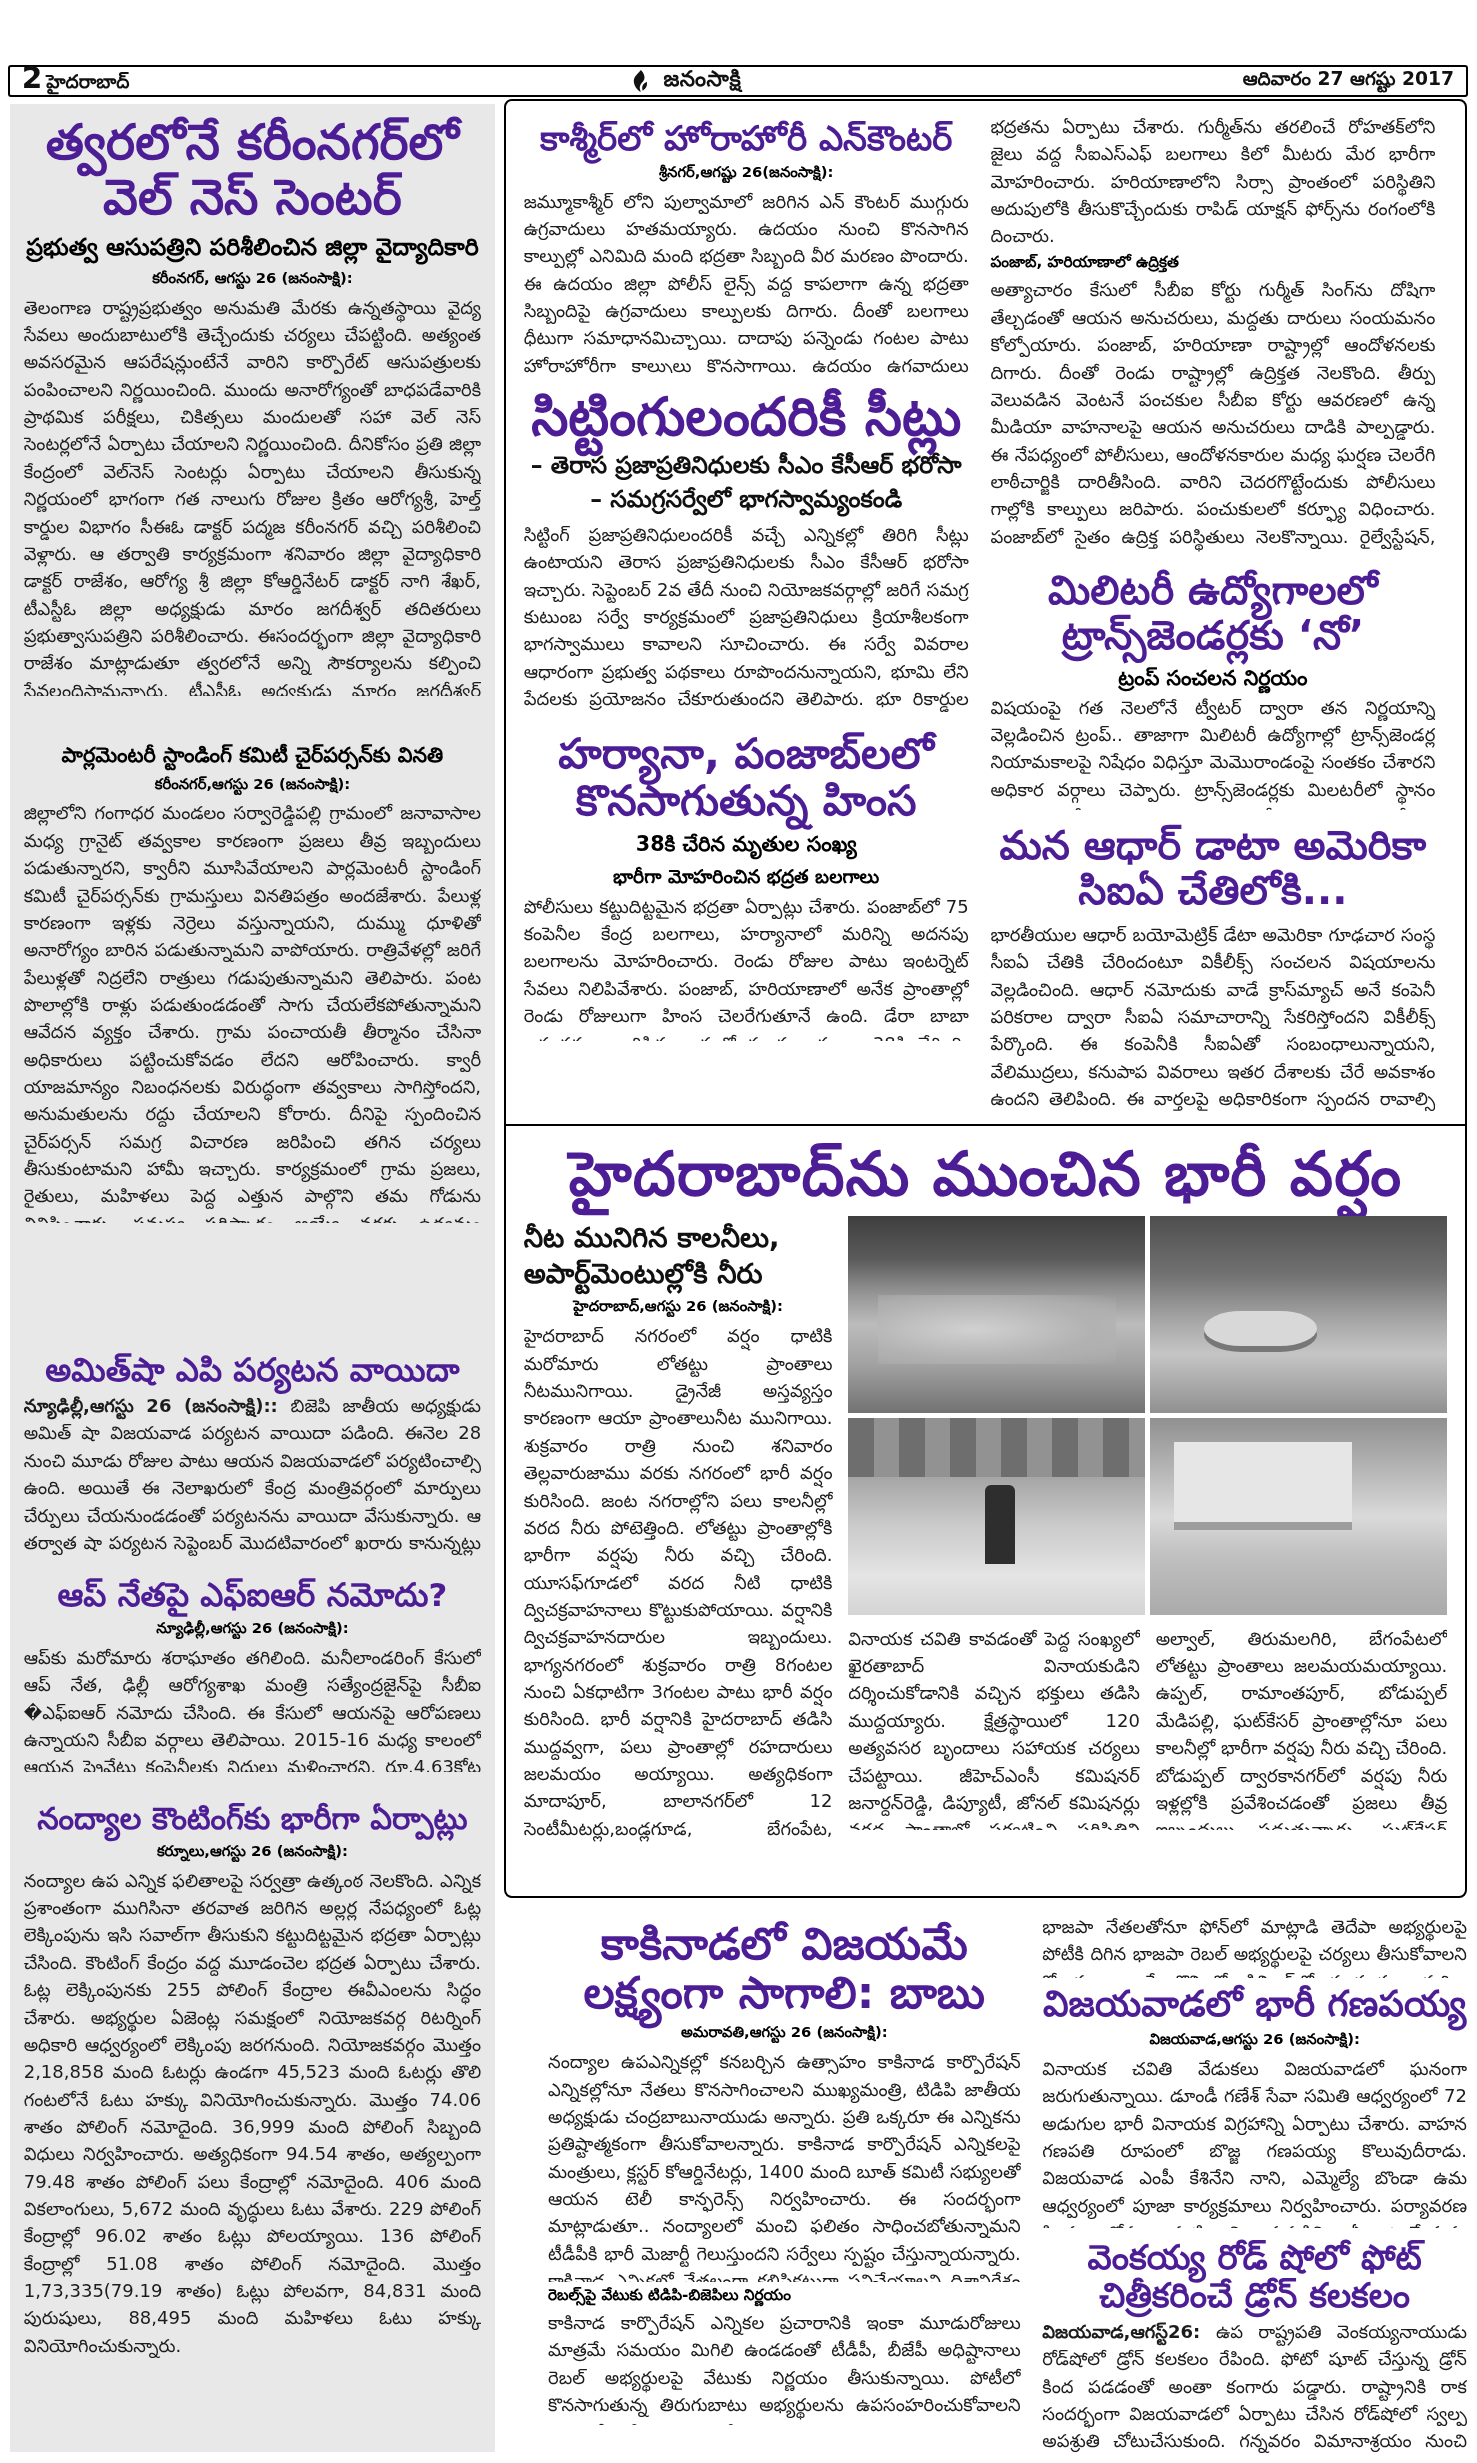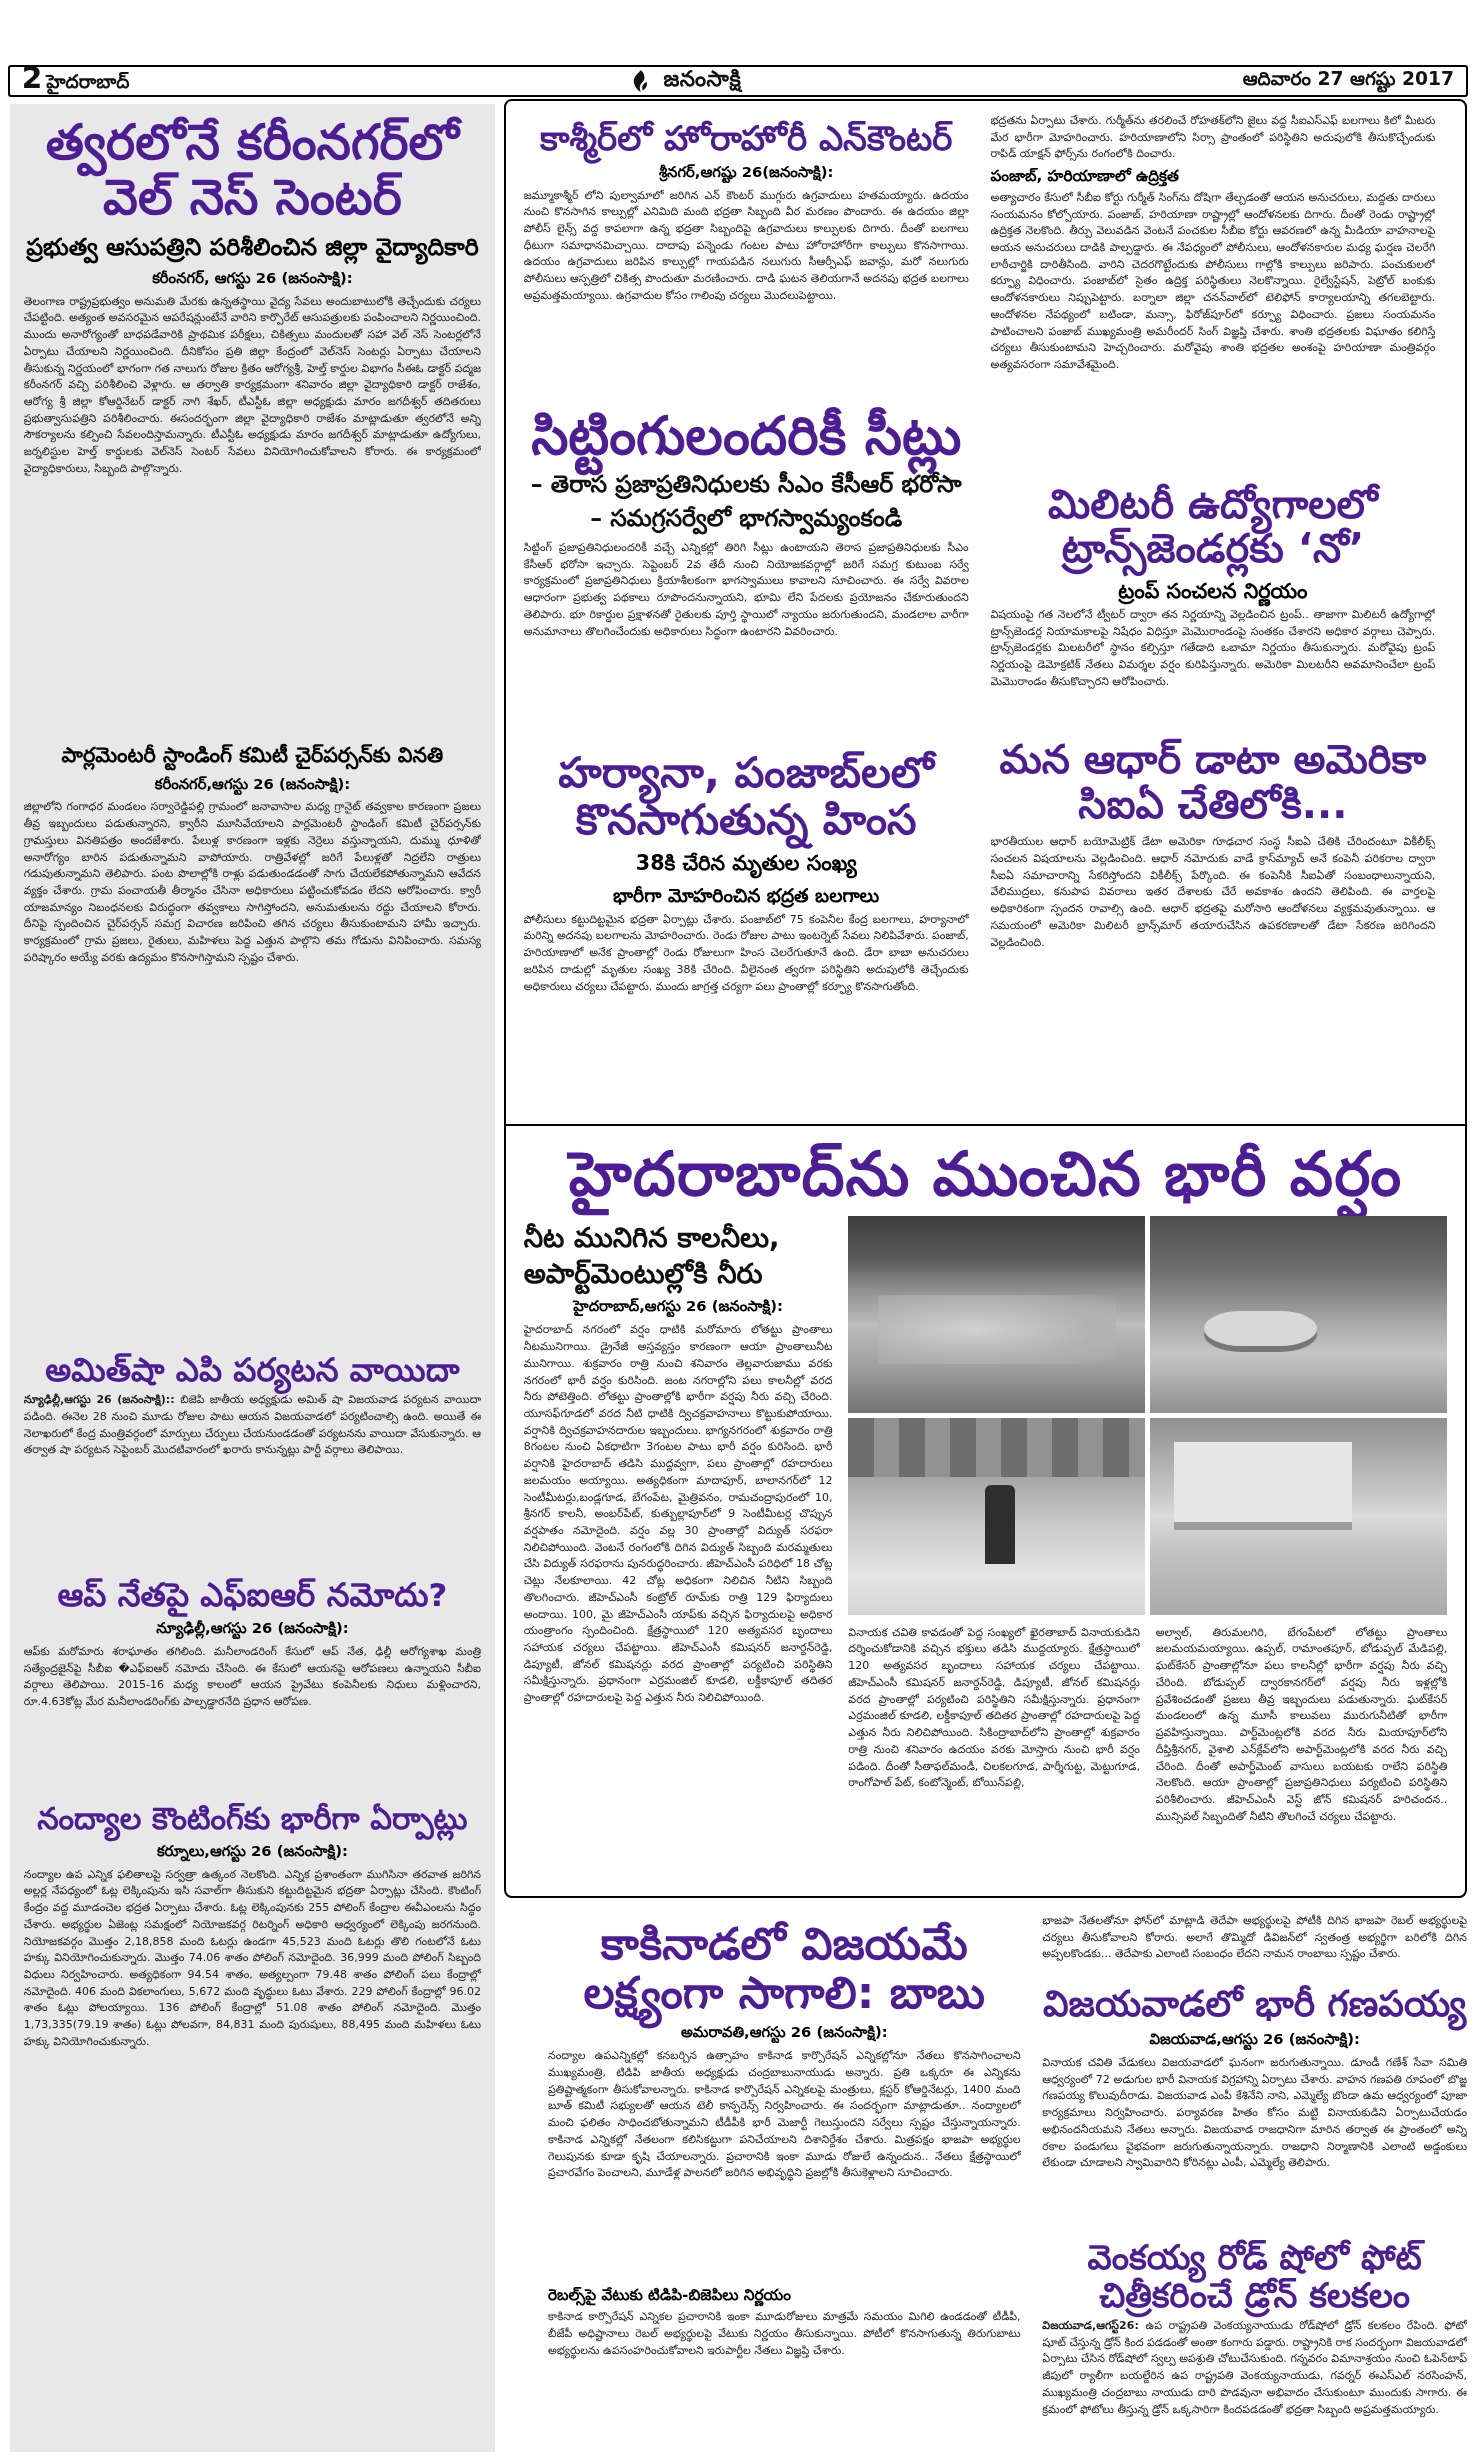--- a/index.html
+++ b/index.html
@@ -23,21 +23,21 @@
     background:#e8e8e8;box-sizing:border-box;padding:5.9px 13.8px;}
   .l-article{overflow:hidden;box-sizing:border-box;}
   .headline{font-weight:bold;color:#4c1d95;text-align:center;line-height:1.12;margin:5.9px 0 3.9px;}
   .hl-52{font-size:49px;}
   .hl-40{font-size:39px;}
   .hl-34{font-size:32.5px;}
   .hl-32{font-size:30.5px;}
   .subhead{font-weight:bold;text-align:center;font-size:23.6px;line-height:1.25;margin:7.9px 0 2px;color:#000;}
   .subhead-sm{font-size:20.7px;}
   .dateline{font-weight:bold;text-align:center;font-size:14.8px;margin:5.9px 0 3.9px;color:#000;}
-  .body-txt{font-size:11px;line-height:1.52;text-align:justify;color:#1c1c1c;overflow:hidden;}
+  .body-txt{font-size:18px;line-height:1.52;text-align:justify;color:#1c1c1c;overflow:hidden;}
   .body-txt .dl-inline{font-weight:bold;}
 
   
   .main-box{position:absolute;left:504px;top:99px;width:963px;height:1799px;
     border:2.5px solid #000;border-radius:7.9px;box-sizing:border-box;background:#fff;overflow:hidden;}
   .top-two-col{display:flex;gap:21.7px;padding:11.8px 17.7px 5.9px;box-sizing:border-box;height:1023px;overflow:hidden;}
   .mid-col{width:445px;overflow:hidden;}
   .rgt-col{width:445px;overflow:hidden;}
   .hl-36{font-size:34px;}
   .hl-54{font-size:53px;}
@@ -141,21 +141,21 @@
   <div class="main-box">
 
     <div class="top-two-col">
 
       <div class="mid-col">
         <div>
           <div class="headline hl-36">కాశ్మీర్‌లో హోరాహోరీ ఎన్‌కౌంటర్</div>
           <div class="dateline">శ్రీనగర్,ఆగష్టు 26(జనంసాక్షి):</div>
           <div class="body-txt" style="height:185px">జమ్మూకాశ్మీర్ లోని పుల్వామాలో జరిగిన ఎన్ కౌంటర్ ముగ్గురు ఉగ్రవాదులు హతమయ్యారు. ఉదయం నుంచి కొనసాగిన కాల్పుల్లో ఎనిమిది మంది భద్రతా సిబ్బంది వీర మరణం పొందారు. ఈ ఉదయం జిల్లా పోలీస్ లైన్స్ వద్ద కాపలాగా ఉన్న భద్రతా సిబ్బందిపై ఉగ్రవాదులు కాల్పులకు దిగారు. దీంతో బలగాలు ధీటుగా సమాధానమిచ్చాయి. దాదాపు పన్నెండు గంటల పాటు హోరాహోరీగా కాల్పులు కొనసాగాయి. ఉదయం ఉగ్రవాదులు జరిపిన కాల్పుల్లో గాయపడిన నలుగురు సీఆర్పీఎఫ్ జవాన్లు, మరో నలుగురు పోలీసులు ఆస్పత్రిలో చికిత్స పొందుతూ మరణించారు. దాడి ఘటన తెలియగానే అదనపు భద్రత బలగాలు అప్రమత్తమయ్యాయి. ఉగ్రవాదుల కోసం గాలింపు చర్యలు మొదలుపెట్టాయి.</div>
         </div>
-        <div style="margin-top:33px">
+        <div style="margin-top:14px">
           <div class="headline hl-54">సిట్టింగులందరికీ సీట్లు</div>
           <div class="dash-subhead">– తెరాస ప్రజాప్రతినిధులకు సీఎం కేసీఆర్ భరోసా</div>
           <div class="dash-subhead">– సమగ్రసర్వేలో భాగస్వామ్యంకండి</div>
           <div class="body-txt" style="height:193px;margin-top:5.9px">సిట్టింగ్ ప్రజాప్రతినిధులందరికీ వచ్చే ఎన్నికల్లో తిరిగి సీట్లు ఉంటాయని తెరాస ప్రజాప్రతినిధులకు సీఎం కేసీఆర్ భరోసా ఇచ్చారు. సెప్టెంబర్ 2వ తేదీ నుంచి నియోజకవర్గాల్లో జరిగే సమగ్ర కుటుంబ సర్వే కార్యక్రమంలో ప్రజాప్రతినిధులు క్రియాశీలకంగా భాగస్వాములు కావాలని సూచించారు. ఈ సర్వే వివరాల ఆధారంగా ప్రభుత్వ పథకాలు రూపొందనున్నాయని, భూమి లేని పేదలకు ప్రయోజనం చేకూరుతుందని తెలిపారు. భూ రికార్డుల ప్రక్షాళనతో రైతులకు పూర్తి స్థాయిలో న్యాయం జరుగుతుందని, మండలాల వారీగా అనుమానాలు తొలగించేందుకు అధికారులు సిద్ధంగా ఉంటారని వివరించారు.</div>
         </div>
         <div style="margin-top:15.8px">
           <div class="headline hl-44">హర్యానా, పంజాబ్‌లలో కొనసాగుతున్న హింస</div>
           <div class="subhead subhead-sm">38కి చేరిన మృతుల సంఖ్య</div>
           <div class="subhead subhead-sm" style="font-size:18.7px">భారీగా మోహరించిన భద్రత బలగాలు</div>
           <div class="body-txt" style="height:148px;margin-top:3.9px">పోలీసులు కట్టుదిట్టమైన భద్రతా ఏర్పాట్లు చేశారు. పంజాబ్‌లో 75 కంపెనీల కేంద్ర బలగాలు, హర్యానాలో మరిన్ని అదనపు బలగాలను మోహరించారు. రెండు రోజుల పాటు ఇంటర్నెట్ సేవలు నిలిపివేశారు. పంజాబ్, హరియాణాలో అనేక ప్రాంతాల్లో రెండు రోజులుగా హింస చెలరేగుతూనే ఉంది. డేరా బాబా అనుచరులు జరిపిన దాడుల్లో మృతుల సంఖ్య 38కి చేరింది. వీలైనంత త్వరగా పరిస్థితిని అదుపులోకి తెచ్చేందుకు అధికారులు చర్యలు చేపట్టారు. ముందు జాగ్రత్త చర్యగా పలు ప్రాంతాల్లో కర్ఫ్యూ కొనసాగుతోంది.</div>

